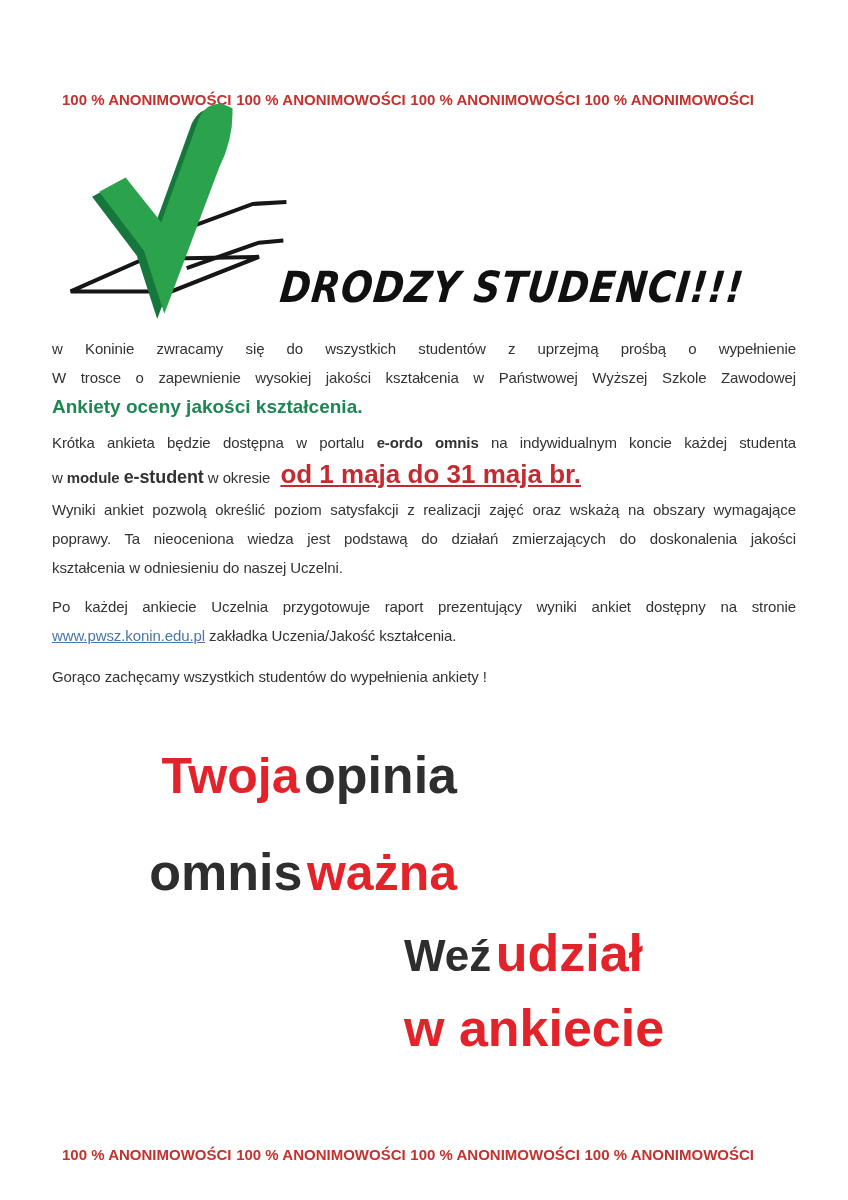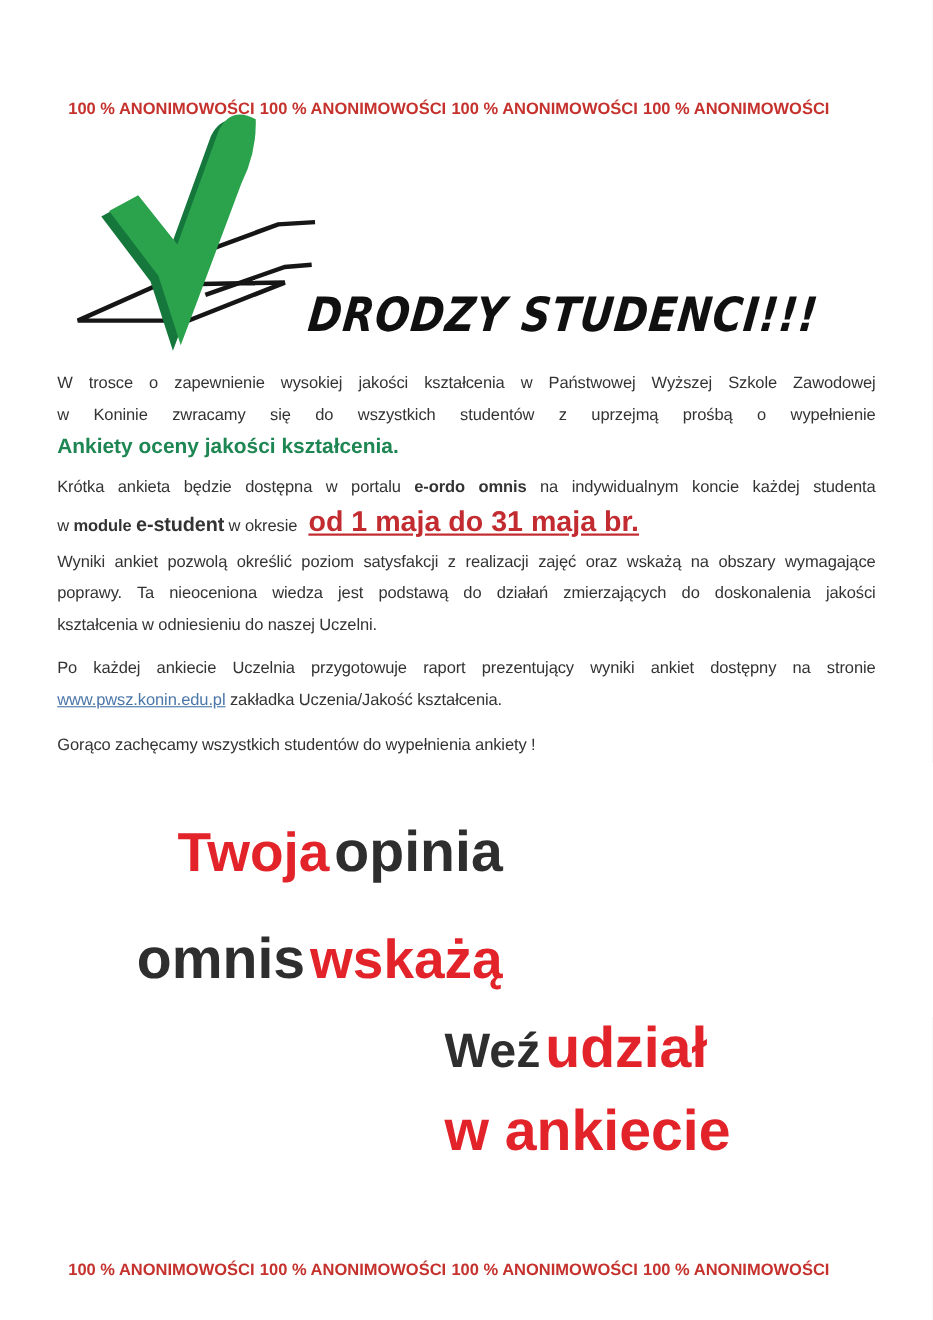--- a/index.html
+++ b/index.html
@@ -93,22 +93,22 @@
 
       <path style="fill:var(--check-green,#2BA24C);" d="M 40,100 L 66,86 L 101,130 L 138,28 Q 149,6 171,18 Q 172,48 158,76 L 113,196 L 104,220 L 84,158 Z"></path>
     </svg>
   </div>
 
   <div class="title">DRODZY STUDENCI!!!</div>
 
   <div class="content">
 
     <div class="para">
+      <div class="jline">w Koninie zwracamy się do wszystkich studentów z uprzejmą prośbą o wypełnienie</div>
       <div class="jline">W trosce o zapewnienie wysokiej jakości kształcenia w Państwowej Wyższej Szkole Zawodowej</div>
-      <div class="jline">w Koninie zwracamy się do wszystkich studentów z uprzejmą prośbą o wypełnienie</div>
       <div class="lline green-line">Ankiety oceny jakości kształcenia.</div>
     </div>
 
     <div class="para m1">
       <div class="jline"><span>Krótka ankieta będzie dostępna w portalu</span> <span class="b">e-ordo omnis</span> <span>na indywidualnym koncie każdej studenta</span></div>
       <div class="lline survey-line2"><span>w</span> <span class="b">module</span> <span class="estudent">e-student</span> <span>w okresie</span> <span class="date-range">od 1 maja do 31 maja br.</span></div>
     </div>
 
     <div class="para m2">
       <div class="jline">Wyniki ankiet pozwolą określić poziom satysfakcji z realizacji zajęć oraz wskażą na obszary wymagające</div>
@@ -122,21 +122,21 @@
     </div>
 
     <div class="para m4">
       <div class="lline">Gorąco zachęcamy wszystkich studentów do wypełnienia ankiety !</div>
     </div>
 
   </div>
 
   <div class="bm1">
     <div class="bm-line1"><span class="red-xl">Twoja</span> <span class="dark-lg">opinia</span></div>
-    <div class="bm-line2"><span class="dark-lg">omnis</span> <span class="red-xl">wskażą</span></div>
+    <div class="bm-line2"><span class="dark-lg">omnis</span> <span class="red-xl">ważna</span></div>
   </div>
 
   <div class="bm2">
     <div class="bm-line3"><span class="dark-md">Weź</span> <span class="red-lg">udział</span></div>
     <div class="bm-line4"><span class="red-lg">w ankiecie</span></div>
   </div>
 
   <div class="banner banner-bottom">
     <span>100 % ANONIMOWOŚCI</span>
     <span>100 % ANONIMOWOŚCI</span>

